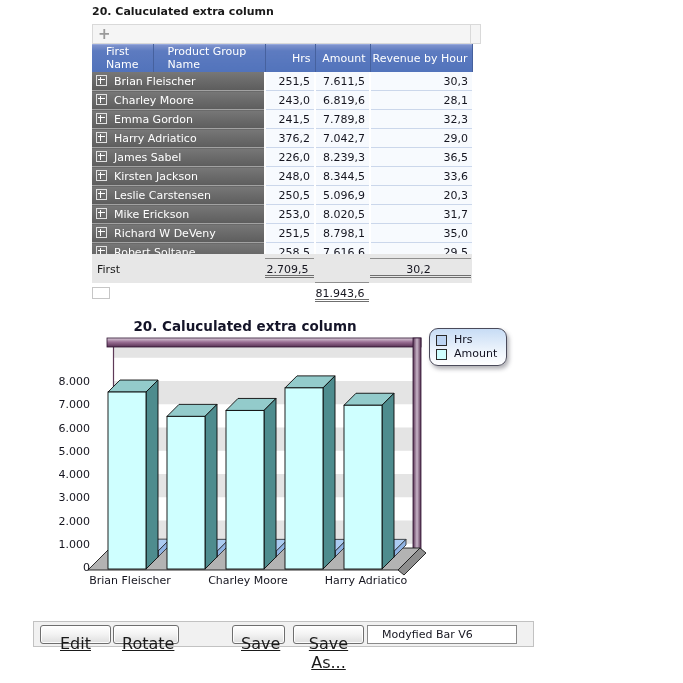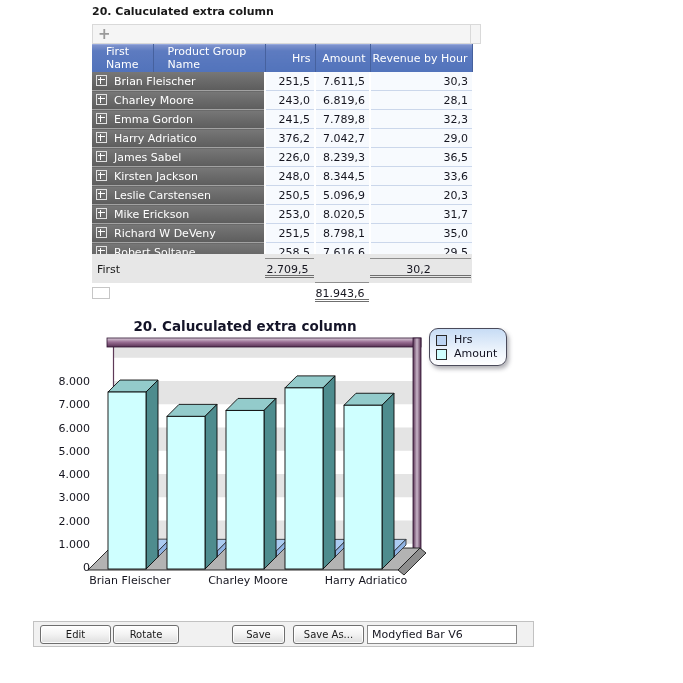--- a/index.html
+++ b/index.html
@@ -38,27 +38,27 @@
   .chart-area{position:absolute;left:40px;top:312px;width:510px;height:296px;}
   #chart-svg{display:block;}
   .legend{position:absolute;left:389px;top:16px;background:linear-gradient(180deg,#C7DCF5 0%,#EAF2FB 55%,#FFFFFF 100%);
     border:1px solid #4A4A5A;border-radius:9px;padding:4px 9px 4px 6px;box-shadow:2px 3px 4px rgba(80,80,90,0.45);}
   .legend-item{display:flex;align-items:center;height:14px;}
   .legend-swatch{width:11px;height:11px;border:1px solid #2A2A2A;margin-right:7px;box-sizing:border-box;flex:0 0 auto;}
   .legend-label{font-size:11px;color:#10101E;line-height:12px;}
 
   .controls{position:absolute;left:33px;top:621px;width:501px;height:26px;background:#F1F1F1;
     border:1px solid #C2C2C2;box-sizing:border-box;}
-  .btn{position:absolute;top:3px;height:19px;font-size:10px;font-family:inherit;color:#1A1A1A;
+  .btn{position:absolute;top:3px;height:19px;font-size:16px;font-family:inherit;color:#1A1A1A;
     border:1px solid #6E6E6E;border-radius:3px;background:linear-gradient(180deg,#FFFFFF 0%,#F4F4F4 45%,#DEDEDE 100%);
-    box-shadow:inset 0 0 0 1px rgba(255,255,255,0.85);padding:0;cursor:pointer;}
+    box-shadow:inset 0 0 0 1px rgba(255,255,255,0.85);padding:8px;cursor:pointer;text-decoration:underline;}
   .btn-edit{left:6px;width:71px;} .btn-rotate{left:79px;width:66px;}
   .btn-save{left:198px;width:53px;} .btn-saveas{left:259px;width:71px;}
   .name-input{position:absolute;left:333px;top:3px;width:150px;height:19px;box-sizing:border-box;
-    border:1px solid #8A8A8A;font-size:11px;font-family:inherit;padding:1px 4px;color:#15151F;background:#FFF;}
+    border:1px solid #8A8A8A;font-size:11px;font-family:inherit;padding:1px 14px;color:#15151F;background:#FFF;}
 </style>
 </head>
 <body>
 
 <div class="screen">
 
   <div class="report-title">20. Caluculated extra column</div>
 
   <div class="grid-toolbar">
     <span class="plus">+</span>

